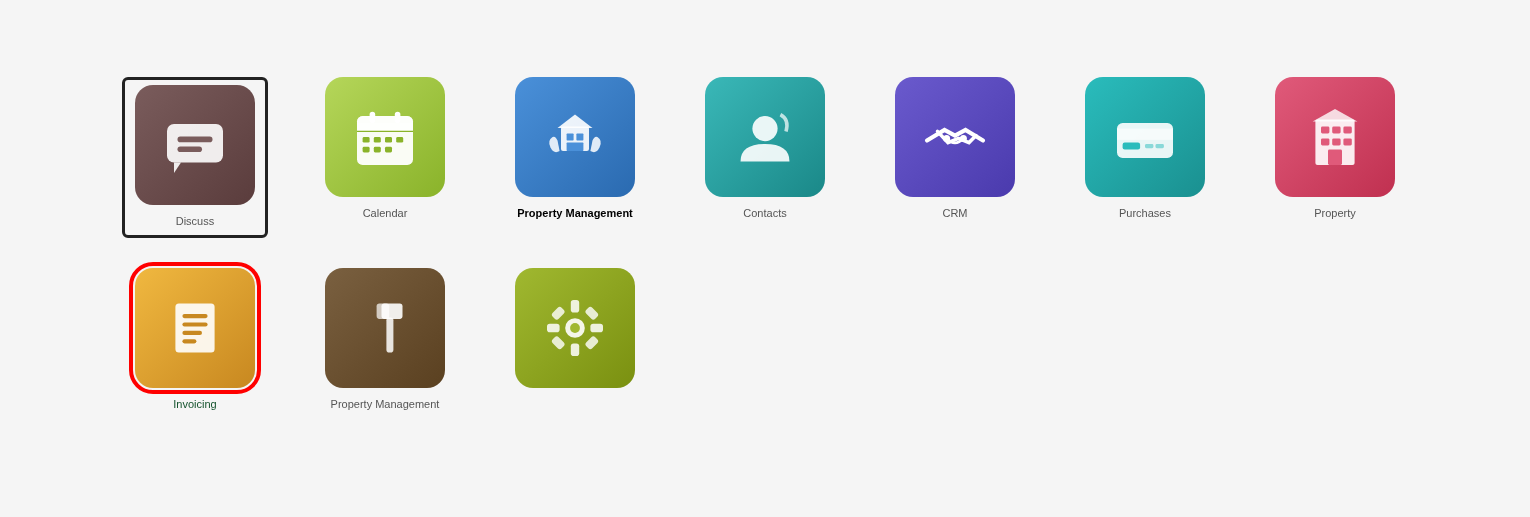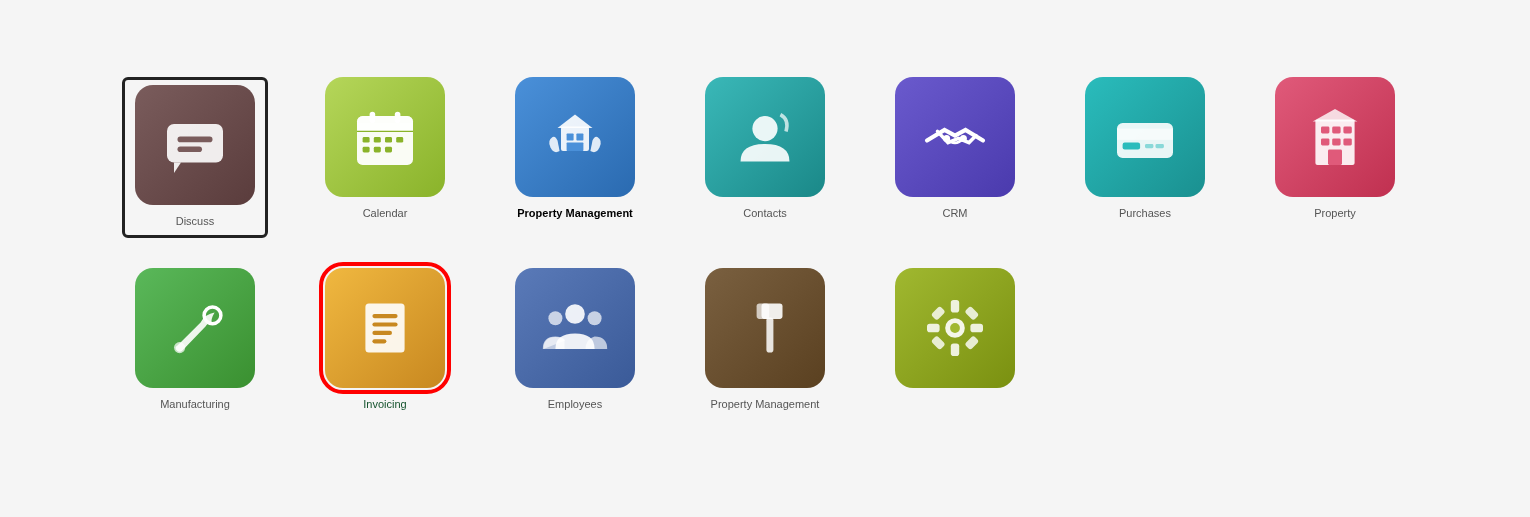--- a/index.html
+++ b/index.html
@@ -191,61 +191,35 @@
         <rect x="62" y="35" width="12" height="10" rx="2" fill="#e05a7a"></rect>
         <rect x="30" y="52" width="12" height="10" rx="2" fill="#e05a7a"></rect>
         <rect x="46" y="52" width="12" height="10" rx="2" fill="#e05a7a"></rect>
         <rect x="62" y="52" width="12" height="10" rx="2" fill="#e05a7a"></rect>
         <rect x="40" y="68" width="20" height="22" rx="2" fill="#e05a7a"></rect>
       </svg>
     </div>
     <span class="app-label">Property</span>
   </div>
 
-  <div class="app-item">
-    <div class="app-icon bg-green2">
-      <svg viewBox="0 0 100 100" xmlns="http://www.w3.org/2000/svg">
-
-        <path d="M25,75 L58,42 Q65,30 78,28 Q72,38 74,44 Q68,42 65,48 L32,82 Q28,86 24,82 Q20,78 25,75Z" fill="white" opacity="0.9"></path>
-        <circle cx="75" cy="32" r="12" stroke="white" stroke-width="5" fill="none"></circle>
-        <circle cx="28" cy="78" r="8" fill="white" opacity="0.7"></circle>
-      </svg>
-    </div>
-    <span class="app-label">Manufacturing</span>
-  </div>
 
   <div class="app-item">
     <div class="app-icon bg-yellow-orange" style="outline: 4px solid red; outline-offset: 2px;">
       <svg viewBox="0 0 100 100" xmlns="http://www.w3.org/2000/svg">
 
         <rect x="22" y="15" width="56" height="70" rx="5" fill="white" opacity="0.9"></rect>
         <rect x="32" y="30" width="36" height="6" rx="3" fill="#c88820"></rect>
         <rect x="32" y="42" width="36" height="6" rx="3" fill="#c88820"></rect>
         <rect x="32" y="54" width="28" height="6" rx="3" fill="#c88820"></rect>
         <rect x="32" y="66" width="20" height="6" rx="3" fill="#c88820"></rect>
       </svg>
     </div>
     <span class="app-label" style="color:#14532d;">Invoicing</span>
   </div>
 
-  <div class="app-item">
-    <div class="app-icon bg-slate-blue">
-      <svg viewBox="0 0 100 100" xmlns="http://www.w3.org/2000/svg">
-
-        <circle cx="50" cy="30" r="14" fill="white" opacity="0.9"></circle>
-        <path d="M22,80 Q22,58 50,58 Q78,58 78,80Z" fill="white" opacity="0.9"></path>
-        <circle cx="22" cy="36" r="10" fill="white" opacity="0.7"></circle>
-        <path d="M5,80 Q5,63 22,63 Q32,63 36,68" stroke="white" stroke-width="0" fill="white" opacity="0.6"></path>
-        <path d="M4,80 Q4,62 22,62 Q30,62 35,66 L35,80Z" fill="white" opacity="0.65"></path>
-        <circle cx="78" cy="36" r="10" fill="white" opacity="0.7"></circle>
-        <path d="M96,80 L65,80 Q65,66 78,62 Q96,62 96,80Z" fill="white" opacity="0.65"></path>
-      </svg>
-    </div>
-    <span class="app-label">Employees</span>
-  </div>
 
   <div class="app-item">
     <div class="app-icon bg-dark-brown">
       <svg viewBox="0 0 100 100" xmlns="http://www.w3.org/2000/svg">
 
         <rect x="45" y="15" width="30" height="22" rx="4" fill="white" opacity="0.9"></rect>
         <rect x="52" y="35" width="10" height="50" rx="4" fill="white" opacity="0.85"></rect>
         <rect x="38" y="15" width="18" height="22" rx="4" fill="white" opacity="0.7"></rect>
       </svg>
     </div>

